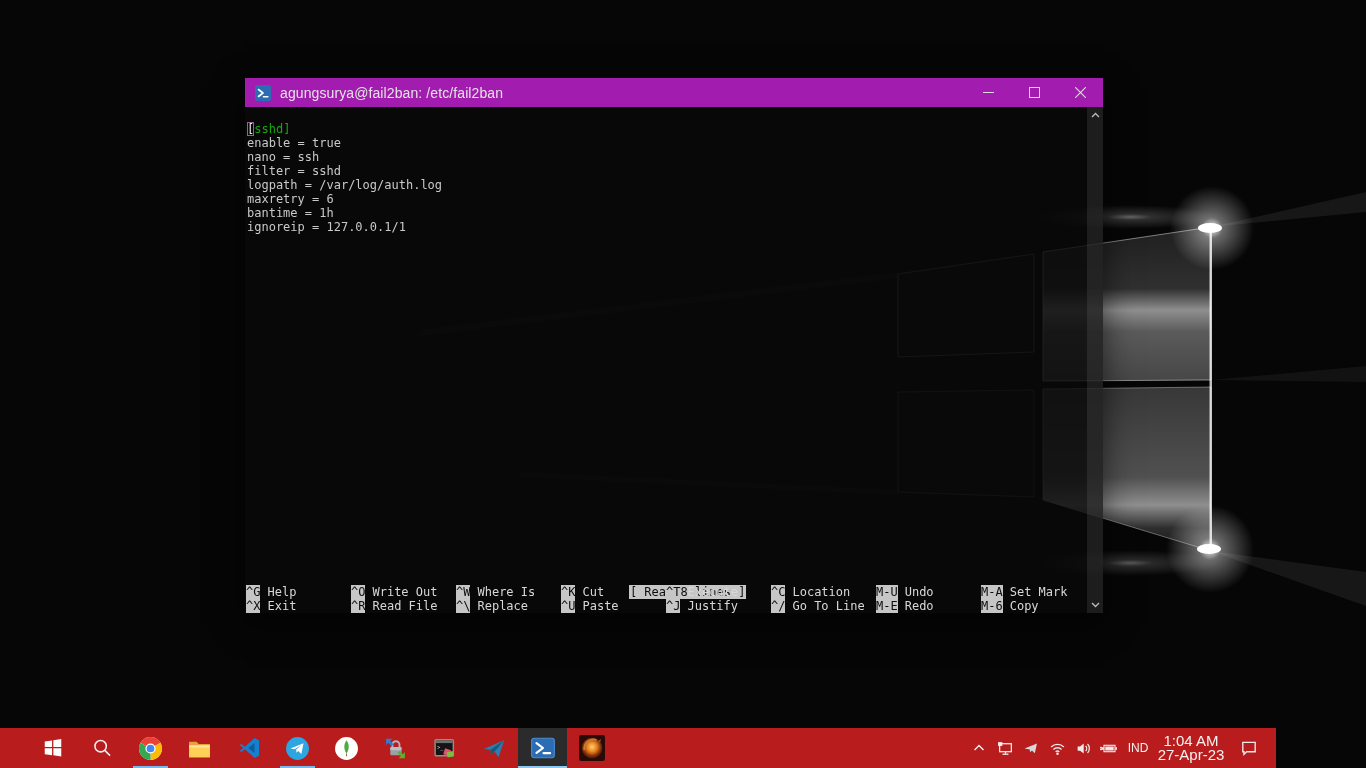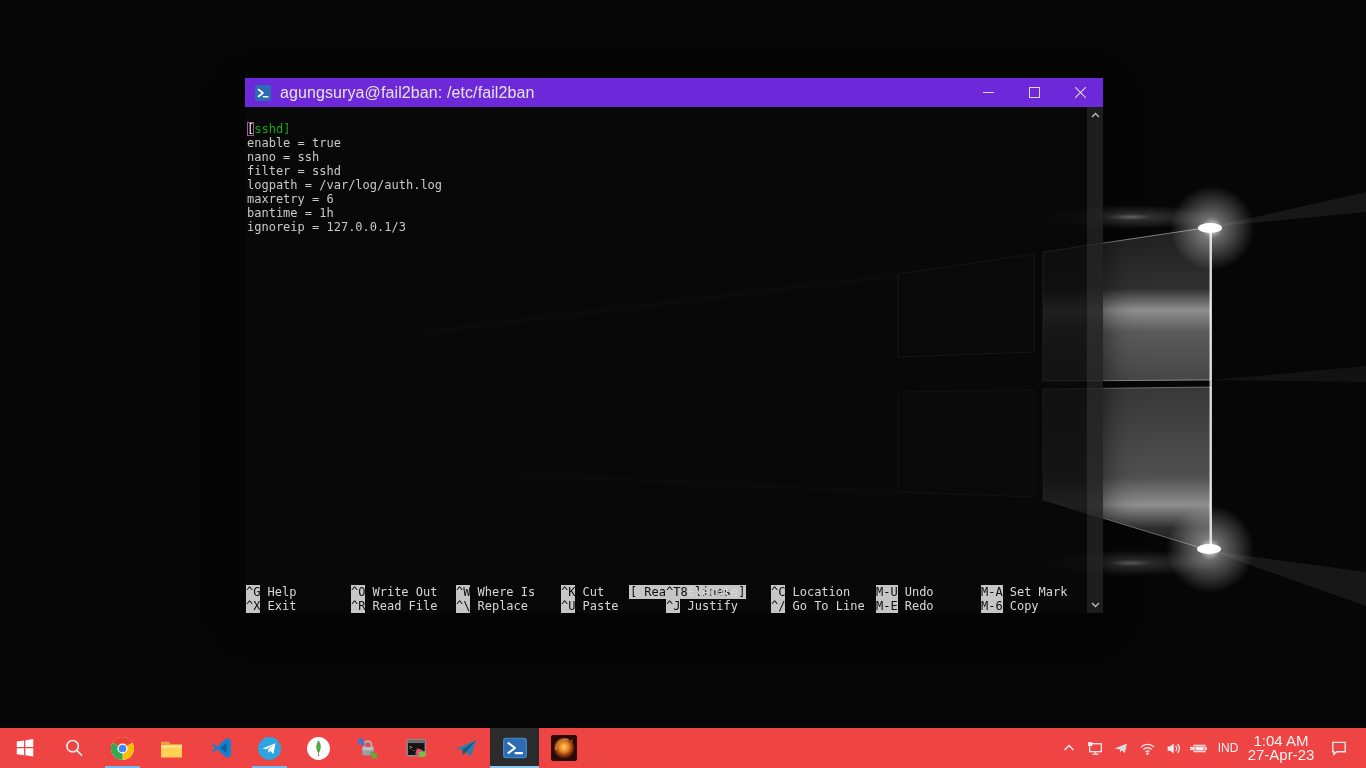--- a/index.html
+++ b/index.html
@@ -9,22 +9,22 @@
     -webkit-font-smoothing:antialiased;
   }
   
   .wallpaper{position:absolute;inset:0;z-index:0;}
   
   .window{
     position:absolute;left:245px;top:78px;width:858px;height:535px;z-index:2;
     box-shadow:0 10px 30px rgba(0,0,0,.6);
   }
   .titlebar{
-    height:29px;background:#6d28d9;display:flex;align-items:center;
-    color:#e4e4e4;font-size:16px;
+    height:29px;background:#a21caf;display:flex;align-items:center;
+    color:#e4e4e4;font-size:14px;
   }
   .title-icon{width:16px;height:16px;margin:0 9px 0 10px;flex:0 0 16px;}
   .window-title{white-space:nowrap;letter-spacing:.1px;}
   .controls{margin-left:auto;display:flex;height:100%;}
   .ctrl{width:46px;height:100%;display:flex;align-items:center;justify-content:center;}
   .terminal{
     position:relative;height:506px;
     background:rgba(9,9,9,.84);
     font-family:"DejaVu Sans Mono","Liberation Mono",monospace;
     font-size:12px;line-height:14px;color:#c9c9c9;
@@ -48,22 +48,22 @@
   .statusline{position:absolute;bottom:28px;left:0;width:842px;height:14px;text-align:center;white-space:pre;}
   .statusline span{background:var(--nano-bar,#c6c6c6);color:#0d0d0d;padding:0 1px;}
   .shortcut-row{position:absolute;left:1px;width:842px;height:14px;display:flex;white-space:pre;}
   .shortcut-row.r1{bottom:14px;margin-top:28px;}
   .shortcut-row.r2{bottom:0;}
   .sc{flex:0 0 105px;width:105px;overflow:visible;}
   .sc .key{background:var(--nano-bar,#c6c6c6);color:#0d0d0d;}
   .sc .lbl{color:#d8d8d8;margin-left:7px;}
   
   .taskbar{
-    position:absolute;left:0;bottom:0;width:1366px;height:40px;background:#ef4444;
-    display:flex;align-items:stretch;z-index:5;
+    position:absolute;left:0;bottom:0;width:1248px;height:40px;background:#b91c1c;
+    display:flex;align-items:stretch;z-index:5;padding-left:28px;
   }
   .tb-btn{width:49px;flex:0 0 49px;display:flex;align-items:center;justify-content:center;position:relative;}
   .tb-btn.running::after{
     content:"";position:absolute;bottom:0;left:7px;right:7px;height:2px;
     background:var(--underline,#76b9ed);
   }
   .tb-btn.active{background:#2b2b2b;}
   .tb-btn.active::after{left:0;right:0;background:#8ec8f0;}
   .tray{margin-left:auto;display:flex;align-items:center;color:#f2f2f2;padding-right:6px;}
   .tray-item{display:flex;align-items:center;justify-content:center;height:40px;}
@@ -142,21 +142,21 @@
       <div class="ctrl">
         <svg width="11" height="11" viewBox="0 0 11 11">
             <path d="M0 0 L11 11 M11 0 L0 11" stroke="#dcdcdc" stroke-width="1.1"></path>
           </svg>
       </div>
     </div>
   </div>
 
   <div class="terminal">
 
-    <div class="buffer" id="buffer"><div class="line section"><span class="cursor-char">[</span>sshd]</div><div class="line">enable = true</div><div class="line">nano = ssh</div><div class="line">filter = sshd</div><div class="line">logpath = /var/log/auth.log</div><div class="line">maxretry = 6</div><div class="line">bantime = 1h</div><div class="line">ignoreip = 127.0.0.1/3</div></div>
+    <div class="buffer" id="buffer"><div class="line section"><span class="cursor-char">[</span>sshd]</div><div class="line">enable = true</div><div class="line">nano = ssh</div><div class="line">filter = sshd</div><div class="line">logpath = /var/log/auth.log</div><div class="line">maxretry = 6</div><div class="line">bantime = 1h</div><div class="line">ignoreip = 127.0.0.1/1</div></div>
 
     <div class="statusline">
       <span>[ Read 8 lines ]</span>
     </div>
     <div class="shortcut-row r1" id="sc-row1"><div class="sc"><span class="key">^G</span><span class="lbl">Help</span></div><div class="sc"><span class="key">^O</span><span class="lbl">Write Out</span></div><div class="sc"><span class="key">^W</span><span class="lbl">Where Is</span></div><div class="sc"><span class="key">^K</span><span class="lbl">Cut</span></div><div class="sc"><span class="key">^T</span><span class="lbl">Execute</span></div><div class="sc"><span class="key">^C</span><span class="lbl">Location</span></div><div class="sc"><span class="key">M-U</span><span class="lbl">Undo</span></div><div class="sc"><span class="key">M-A</span><span class="lbl">Set Mark</span></div></div>
     <div class="shortcut-row r2" id="sc-row2"><div class="sc"><span class="key">^X</span><span class="lbl">Exit</span></div><div class="sc"><span class="key">^R</span><span class="lbl">Read File</span></div><div class="sc"><span class="key">^\</span><span class="lbl">Replace</span></div><div class="sc"><span class="key">^U</span><span class="lbl">Paste</span></div><div class="sc"><span class="key">^J</span><span class="lbl">Justify</span></div><div class="sc"><span class="key">^/</span><span class="lbl">Go To Line</span></div><div class="sc"><span class="key">M-E</span><span class="lbl">Redo</span></div><div class="sc"><span class="key">M-6</span><span class="lbl">Copy</span></div></div>
 
     <div class="scrollbar">
       <div class="sb-btn sb-up">
         <svg width="9" height="6" viewBox="0 0 9 6">

